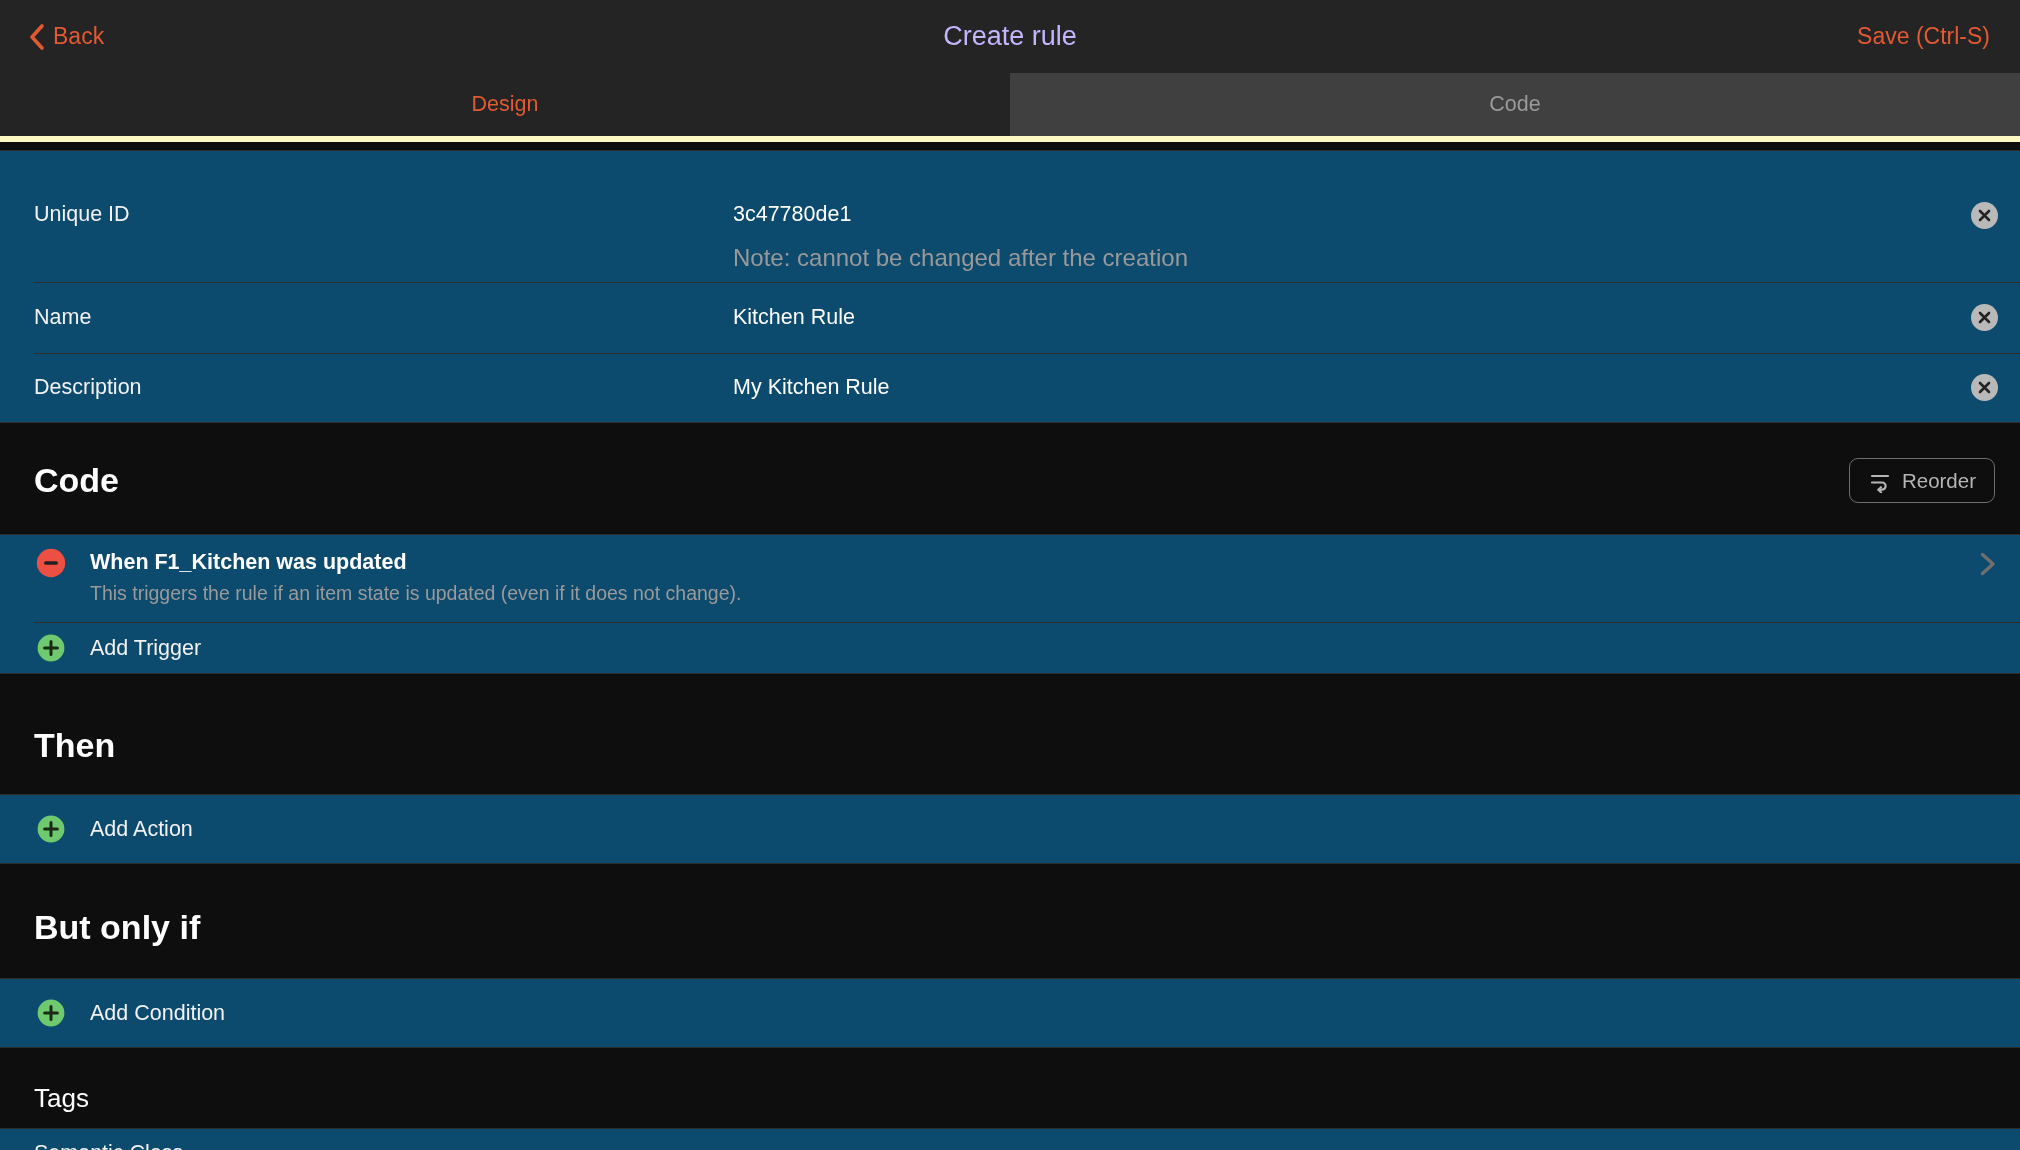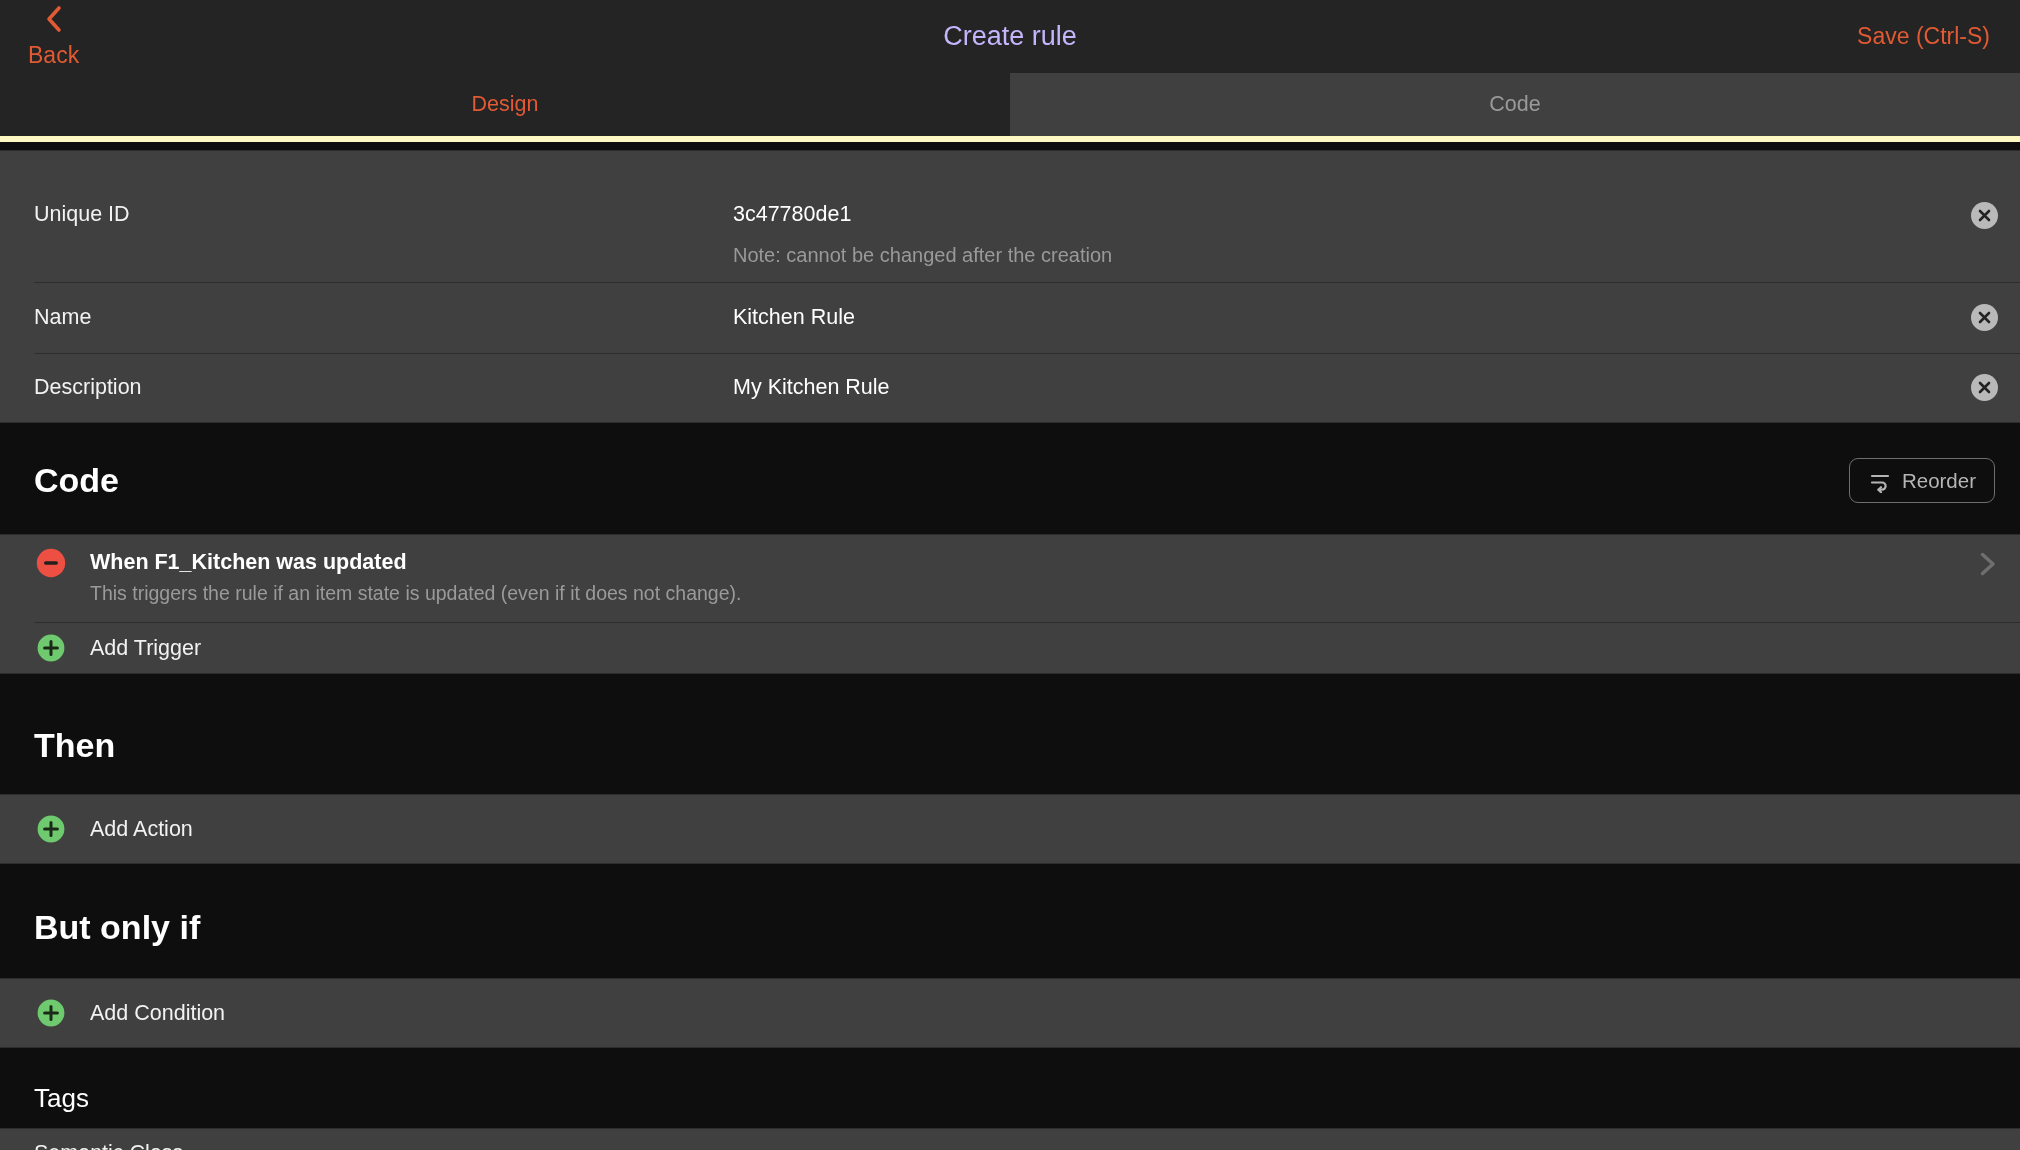--- a/index.html
+++ b/index.html
@@ -19,21 +19,20 @@
     position: relative;
   }
   .back-btn {
     display: flex;
     align-items: center;
     gap: 8px;
     margin-left: 28px;
     color: #e25a33;
     font-size: 23px;
     cursor: pointer;
-    flex-direction: column;
   }
   .nav-title {
     position: absolute;
     left: 50%;
     transform: translateX(-50%);
     font-size: 27px;
     font-weight: 400;
     color: #c4b5fd;
   }
   .save-btn {
@@ -59,21 +58,21 @@
     font-size: 21.5px;
     cursor: pointer;
   }
   .tab-design { color: #e25a33; }
   .tab-code { background: #404040; color: #9a9a9a; }
 
   .page-gap { height: 8px; }
 
   
   .card {
-    background: #404040;
+    background: #0c4a6e;
     border-top: 1px solid #2d2d2d;
     border-bottom: 1px solid #2d2d2d;
   }
   .divider { height: 1px; background: #2d2d2d; margin-left: 34px; }
 
   .field-row { position: relative; }
   .fr-label {
     position: absolute;
     left: 34px;
     font-size: 21.5px;
@@ -81,21 +80,21 @@
   }
   .fr-value {
     position: absolute;
     left: 733px;
     font-size: 21.5px;
     color: #ffffff;
   }
   .fr-note {
     position: absolute;
     left: 733px;
-    font-size: 20px;
+    font-size: 24px;
     color: #999999;
   }
   .clear-btn {
     position: absolute;
     right: 22px;
     width: 27px;
     height: 27px;
     cursor: pointer;
   }
 

